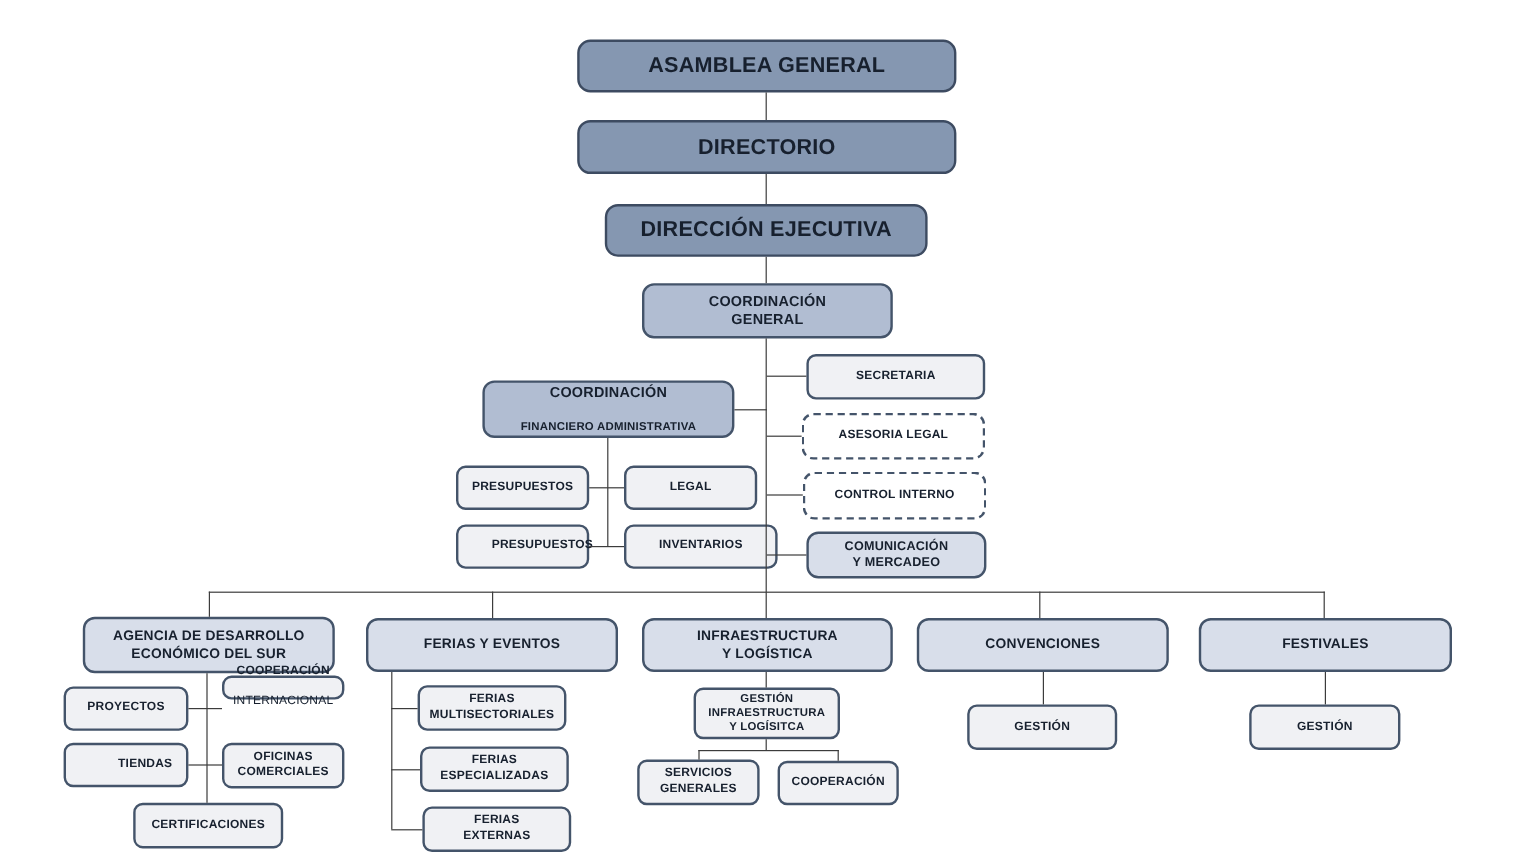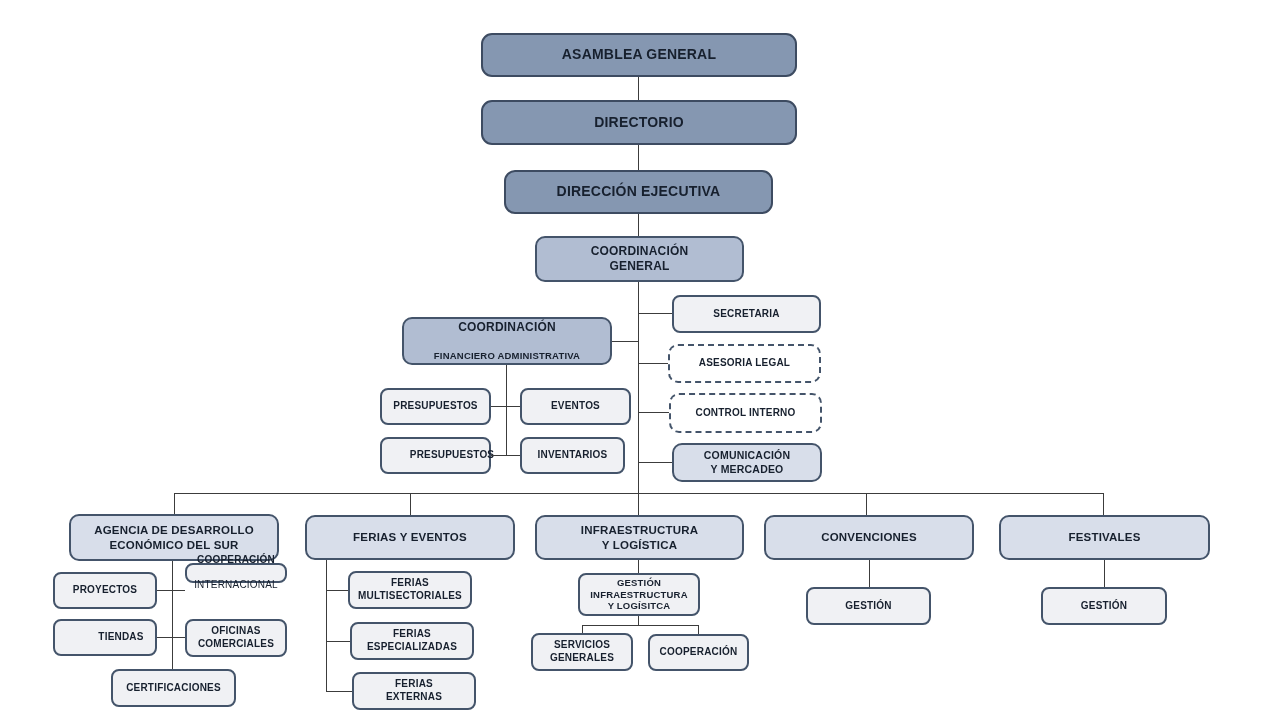--- a/index.html
+++ b/index.html
@@ -10,21 +10,21 @@
   body{font-family:"Liberation Sans","DejaVu Sans",sans-serif;background:#ffffff;}
   #canvas{position:relative;width:1280px;height:720px;background:#ffffff;overflow:hidden;}
 
   .node{
     position:absolute;box-sizing:border-box;
     border:2.5px solid var(--border);border-radius:9px;
     display:flex;align-items:center;justify-content:center;
     text-align:center;font-weight:bold;color:var(--text);
     white-space:pre-line;line-height:1.28;letter-spacing:.2px;
   }
-  .dark{background:var(--dark);border-color:var(--borderDark);font-size:14px;border-radius:11px;}
+  .dark{background:var(--dark);border-color:var(--borderDark);font-size:18px;border-radius:11px;}
   .mid{background:var(--mid);font-size:12px;border-radius:10px;}
   .blue{background:var(--blue);font-size:11.5px;border-radius:10px;}
   .light{background:var(--light);font-size:10px;border-radius:8px;}
   .dashed{background:#ffffff;border-style:dashed;font-size:10px;border-radius:10px;}
   .t{font-size:12px;font-weight:bold;}
   .s{font-size:9.5px;font-weight:bold;}
   .s.reg{font-weight:normal;font-size:10px;}
 
   .hl,.vl{position:absolute;background:var(--line);}
   .hl{height:1.4px;}
@@ -36,21 +36,21 @@
   .b-direjec{left:504px;top:170px;width:269px;height:44px;}
   .b-coordgen{left:535px;top:236px;width:209px;height:46px;}
   .b-secretaria{left:672px;top:295px;width:149px;height:38px;}
   .b-asesoria{left:668px;top:344px;width:153px;height:39px;}
   .b-control{left:669px;top:393px;width:153px;height:40px;}
   .b-comunicacion{left:672px;top:443px;width:150px;height:39px;font-size:10.5px;}
   .b-coordfin{left:402px;top:317px;width:210px;height:48px;}
   .b-contabilidad{left:380px;top:388px;width:111px;height:37px;}
   .b-ventas{left:520px;top:388px;width:111px;height:37px;}
   .b-presupuestos{left:380px;top:437px;width:111px;height:37px;padding-left:33px;}
-  .b-inventarios{left:520px;top:437px;width:105px;height:37px;text-align:right;}
+  .b-inventarios{left:520px;top:437px;width:128px;height:37px;text-align:right;}
   .b-agencia{left:69px;top:514px;width:210px;height:47px;}
   .b-ferias{left:305px;top:515px;width:210px;height:45px;}
   .b-infra{left:535px;top:515px;width:209px;height:45px;}
   .b-convenciones{left:764px;top:515px;width:210px;height:45px;}
   .b-festivales{left:999px;top:515px;width:211px;height:45px;}
   .b-proyectos{left:53px;top:572px;width:104px;height:37px;}
   .b-cooperacion{left:185px;top:563px;width:102px;height:20px;}
   .b-tiendas{left:53px;top:619px;width:104px;height:37px;padding-left:32px;}
   .b-oficinas{left:185px;top:619px;width:102px;height:38px;}
   .b-certificaciones{left:111px;top:669px;width:125px;height:38px;}
@@ -80,21 +80,21 @@
   <div class="node blue b-comunicacion">COMUNICACIÓN
 Y MERCADEO</div>
 
   <div class="node mid b-coordfin">
     <div>
       <div class="t">COORDINACIÓN</div>
       <div class="s">FINANCIERO ADMINISTRATIVA</div>
     </div>
   </div>
   <div class="node light b-contabilidad">PRESUPUESTOS</div>
-  <div class="node light b-ventas">EVENTOS</div>
+  <div class="node light b-ventas">LEGAL</div>
   <div class="node light b-presupuestos">PRESUPUESTOS</div>
   <div class="node light b-inventarios">INVENTARIOS</div>
 
   <div class="node blue b-agencia">AGENCIA DE DESARROLLO
 ECONÓMICO DEL SUR</div>
   <div class="node blue b-ferias">FERIAS Y EVENTOS</div>
   <div class="node blue b-infra">INFRAESTRUCTURA
 Y LOGÍSTICA</div>
   <div class="node blue b-convenciones">CONVENCIONES</div>
   <div class="node blue b-festivales">FESTIVALES</div>

